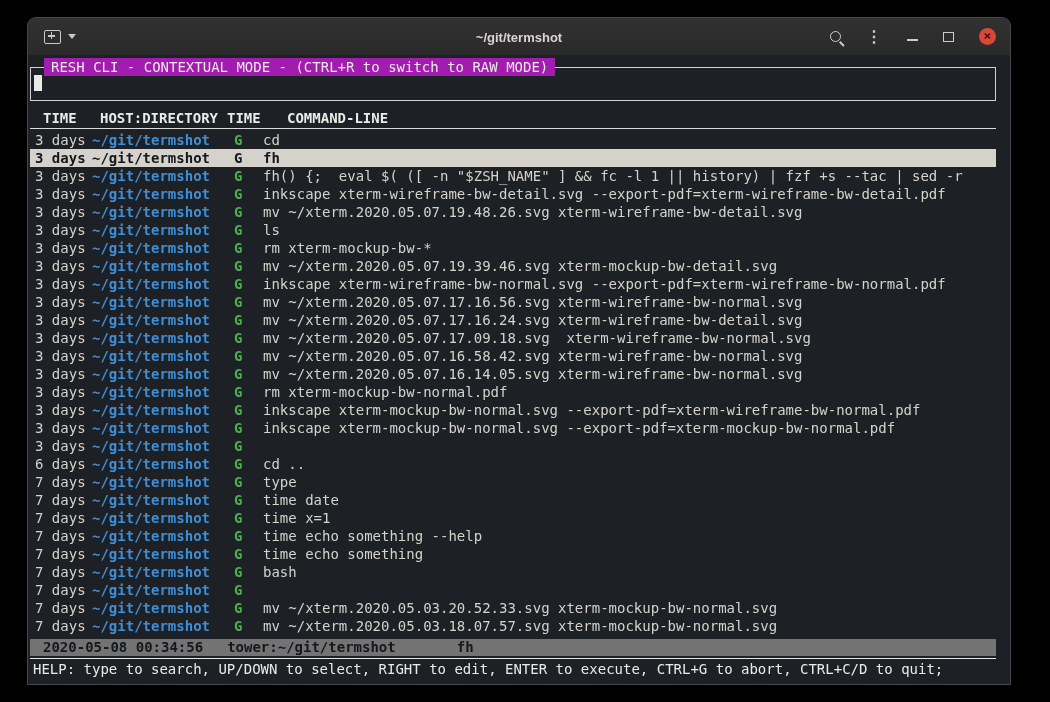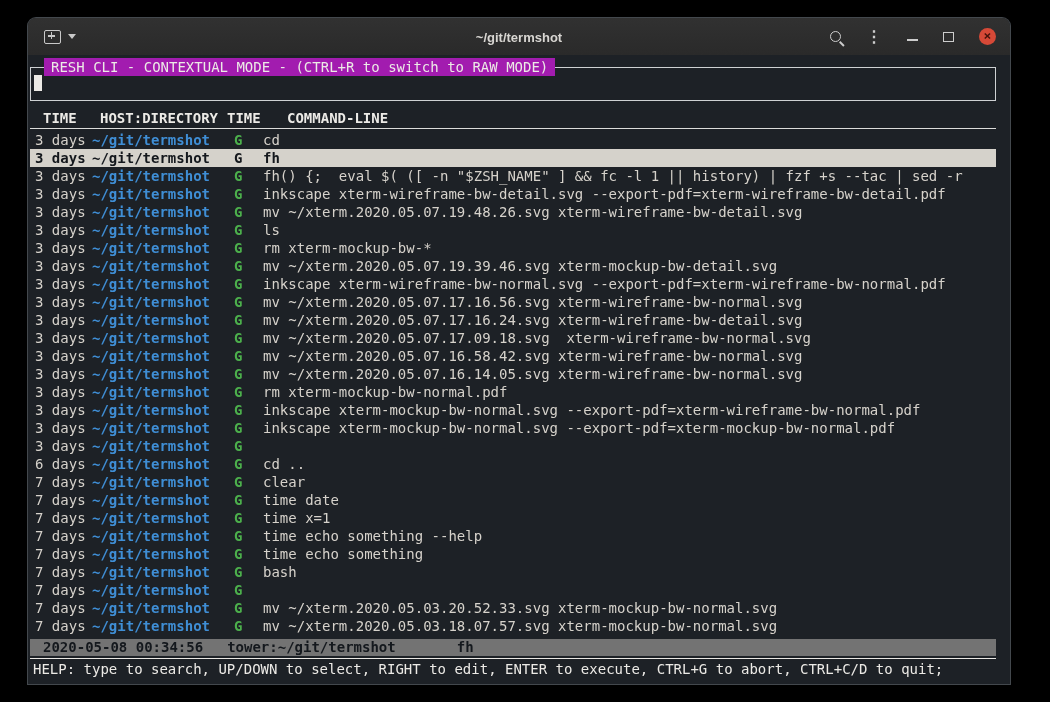--- a/index.html
+++ b/index.html
@@ -100,21 +100,21 @@
         <div class="grid row"><span class="c-time">3 days</span><span class="c-dir">~/git/termshot</span><span class="c-flag">G</span><span class="c-cmd">mv ~/xterm.2020.05.07.17.16.56.svg xterm-wireframe-bw-normal.svg</span></div>
         <div class="grid row"><span class="c-time">3 days</span><span class="c-dir">~/git/termshot</span><span class="c-flag">G</span><span class="c-cmd">mv ~/xterm.2020.05.07.17.16.24.svg xterm-wireframe-bw-detail.svg</span></div>
         <div class="grid row"><span class="c-time">3 days</span><span class="c-dir">~/git/termshot</span><span class="c-flag">G</span><span class="c-cmd">mv ~/xterm.2020.05.07.17.09.18.svg  xterm-wireframe-bw-normal.svg</span></div>
         <div class="grid row"><span class="c-time">3 days</span><span class="c-dir">~/git/termshot</span><span class="c-flag">G</span><span class="c-cmd">mv ~/xterm.2020.05.07.16.58.42.svg xterm-wireframe-bw-normal.svg</span></div>
         <div class="grid row"><span class="c-time">3 days</span><span class="c-dir">~/git/termshot</span><span class="c-flag">G</span><span class="c-cmd">mv ~/xterm.2020.05.07.16.14.05.svg xterm-wireframe-bw-normal.svg</span></div>
         <div class="grid row"><span class="c-time">3 days</span><span class="c-dir">~/git/termshot</span><span class="c-flag">G</span><span class="c-cmd">rm xterm-mockup-bw-normal.pdf</span></div>
         <div class="grid row"><span class="c-time">3 days</span><span class="c-dir">~/git/termshot</span><span class="c-flag">G</span><span class="c-cmd">inkscape xterm-mockup-bw-normal.svg --export-pdf=xterm-wireframe-bw-normal.pdf</span></div>
         <div class="grid row"><span class="c-time">3 days</span><span class="c-dir">~/git/termshot</span><span class="c-flag">G</span><span class="c-cmd">inkscape xterm-mockup-bw-normal.svg --export-pdf=xterm-mockup-bw-normal.pdf</span></div>
         <div class="grid row"><span class="c-time">3 days</span><span class="c-dir">~/git/termshot</span><span class="c-flag">G</span></div>
         <div class="grid row"><span class="c-time">6 days</span><span class="c-dir">~/git/termshot</span><span class="c-flag">G</span><span class="c-cmd">cd ..</span></div>
-        <div class="grid row"><span class="c-time">7 days</span><span class="c-dir">~/git/termshot</span><span class="c-flag">G</span><span class="c-cmd">clear</span></div>
+        <div class="grid row"><span class="c-time">7 days</span><span class="c-dir">~/git/termshot</span><span class="c-flag">G</span><span class="c-cmd">type</span></div>
         <div class="grid row"><span class="c-time">7 days</span><span class="c-dir">~/git/termshot</span><span class="c-flag">G</span><span class="c-cmd">time date</span></div>
         <div class="grid row"><span class="c-time">7 days</span><span class="c-dir">~/git/termshot</span><span class="c-flag">G</span><span class="c-cmd">time x=1</span></div>
         <div class="grid row"><span class="c-time">7 days</span><span class="c-dir">~/git/termshot</span><span class="c-flag">G</span><span class="c-cmd">time echo something --help</span></div>
         <div class="grid row"><span class="c-time">7 days</span><span class="c-dir">~/git/termshot</span><span class="c-flag">G</span><span class="c-cmd">time echo something</span></div>
         <div class="grid row"><span class="c-time">7 days</span><span class="c-dir">~/git/termshot</span><span class="c-flag">G</span><span class="c-cmd">bash</span></div>
         <div class="grid row"><span class="c-time">7 days</span><span class="c-dir">~/git/termshot</span><span class="c-flag">G</span></div>
         <div class="grid row"><span class="c-time">7 days</span><span class="c-dir">~/git/termshot</span><span class="c-flag">G</span><span class="c-cmd">mv ~/xterm.2020.05.03.20.52.33.svg xterm-mockup-bw-normal.svg</span></div>
         <div class="grid row"><span class="c-time">7 days</span><span class="c-dir">~/git/termshot</span><span class="c-flag">G</span><span class="c-cmd">mv ~/xterm.2020.05.03.18.07.57.svg xterm-mockup-bw-normal.svg</span></div>
       </div>
 

